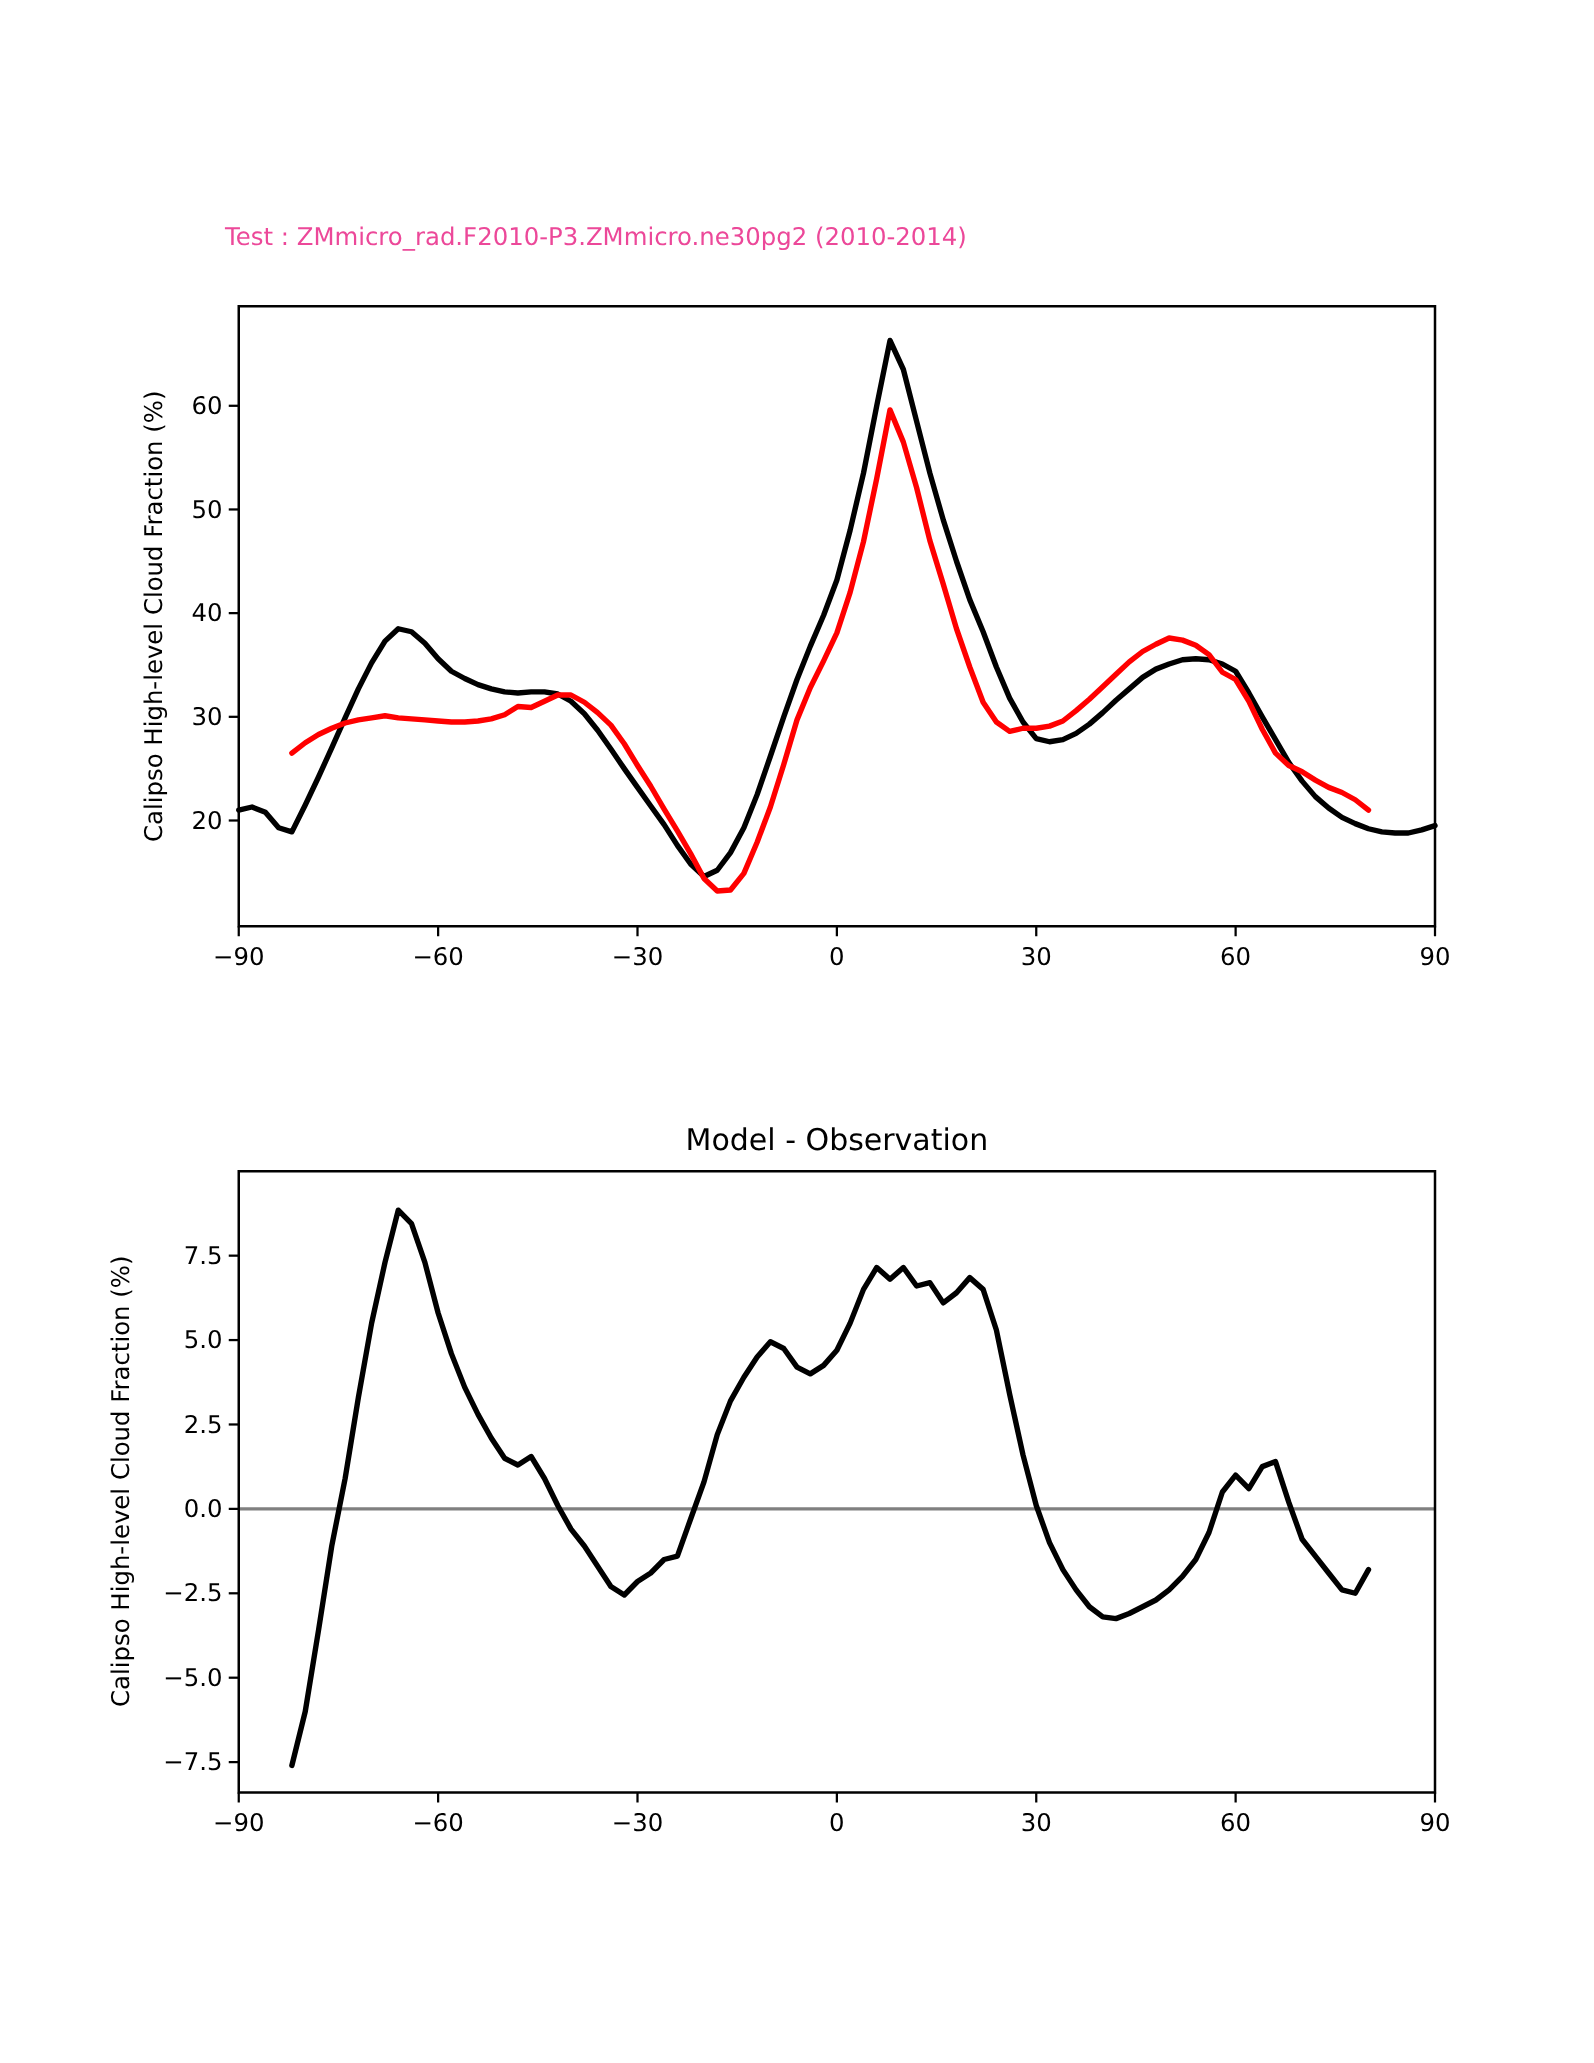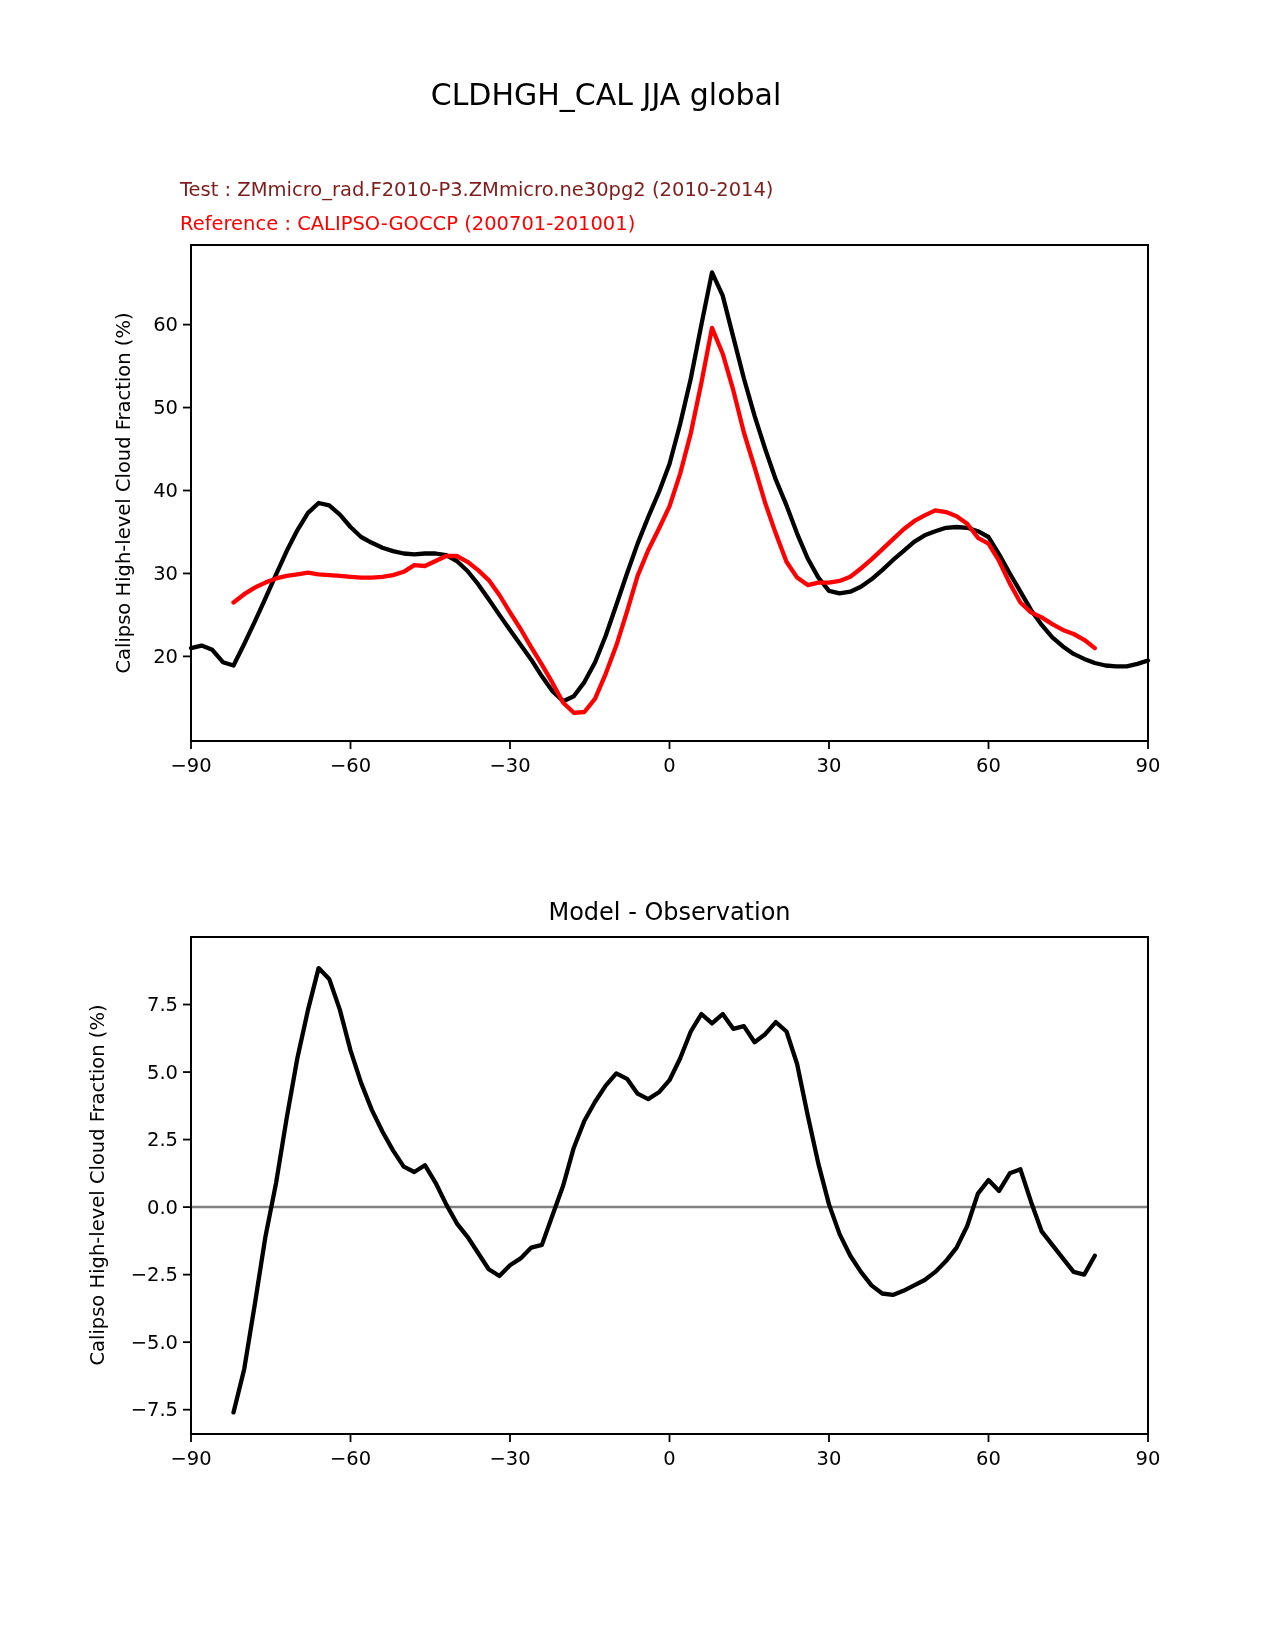--- a/index.html
+++ b/index.html
@@ -10,21 +10,21 @@
   }
   .figure{position:absolute;inset:0;background:#ffffff;}
   #fig-svg{position:absolute;left:0;top:0;}
   .suptitle{
     position:absolute;top:78px;left:0;width:1212px;text-align:center;
     font-size:30px;color:#000;line-height:1.15;white-space:nowrap;
   }
   .anno{
     position:absolute;left:180px;font-size:19.5px;line-height:1;white-space:nowrap;
   }
-  .anno-test{top:180px;color:#7f1d1d;text-align:right;}
+  .anno-test{top:180px;color:#ec4899;text-align:right;}
   .anno-ref{top:214px;}
   .axtitle{
     position:absolute;left:191px;width:957px;text-align:center;
     font-size:24px;color:#000;line-height:1;
   }
   .axtitle-bottom{top:900px;}
   .ylabel{
     position:absolute;font-size:19.5px;color:#000;white-space:nowrap;
     transform:translate(-50%,-50%) rotate(-90deg);
   }
@@ -94,23 +94,21 @@
         <text x="178" y="1213.608695652174" text-anchor="end" font-size="19.5px" fill="#000">0.0</text>
         <line x1="183" x2="191" y1="1274.6358695652175" y2="1274.6358695652175" stroke="#000" stroke-width="1.8"></line>
         <text x="178" y="1281.1358695652175" text-anchor="end" font-size="19.5px" fill="#000">−2.5</text>
         <line x1="183" x2="191" y1="1342.1630434782608" y2="1342.1630434782608" stroke="#000" stroke-width="1.8"></line>
         <text x="178" y="1348.6630434782608" text-anchor="end" font-size="19.5px" fill="#000">−5.0</text>
         <line x1="183" x2="191" y1="1409.6902173913043" y2="1409.6902173913043" stroke="#000" stroke-width="1.8"></line>
         <text x="178" y="1416.1902173913043" text-anchor="end" font-size="19.5px" fill="#000">−7.5</text>
       </g>
     </svg>
 
-  <div class="suptitle">CLDHGH_CAL JJA global</div>
 
   <div class="anno anno-test">Test : ZMmicro_rad.F2010-P3.ZMmicro.ne30pg2 (2010-2014)</div>
-  <div class="anno anno-ref" id="ref-label" style="color: rgb(255, 0, 0);">Reference : CALIPSO-GOCCP (200701-201001)</div>
 
   <div class="ylabel ylabel-top">Calipso High-level Cloud Fraction (%)</div>
   <div class="ylabel ylabel-bottom">Calipso High-level Cloud Fraction (%)</div>
 
   <div class="axtitle axtitle-bottom">Model - Observation</div>
 
 </div>
 
 </body></html>

